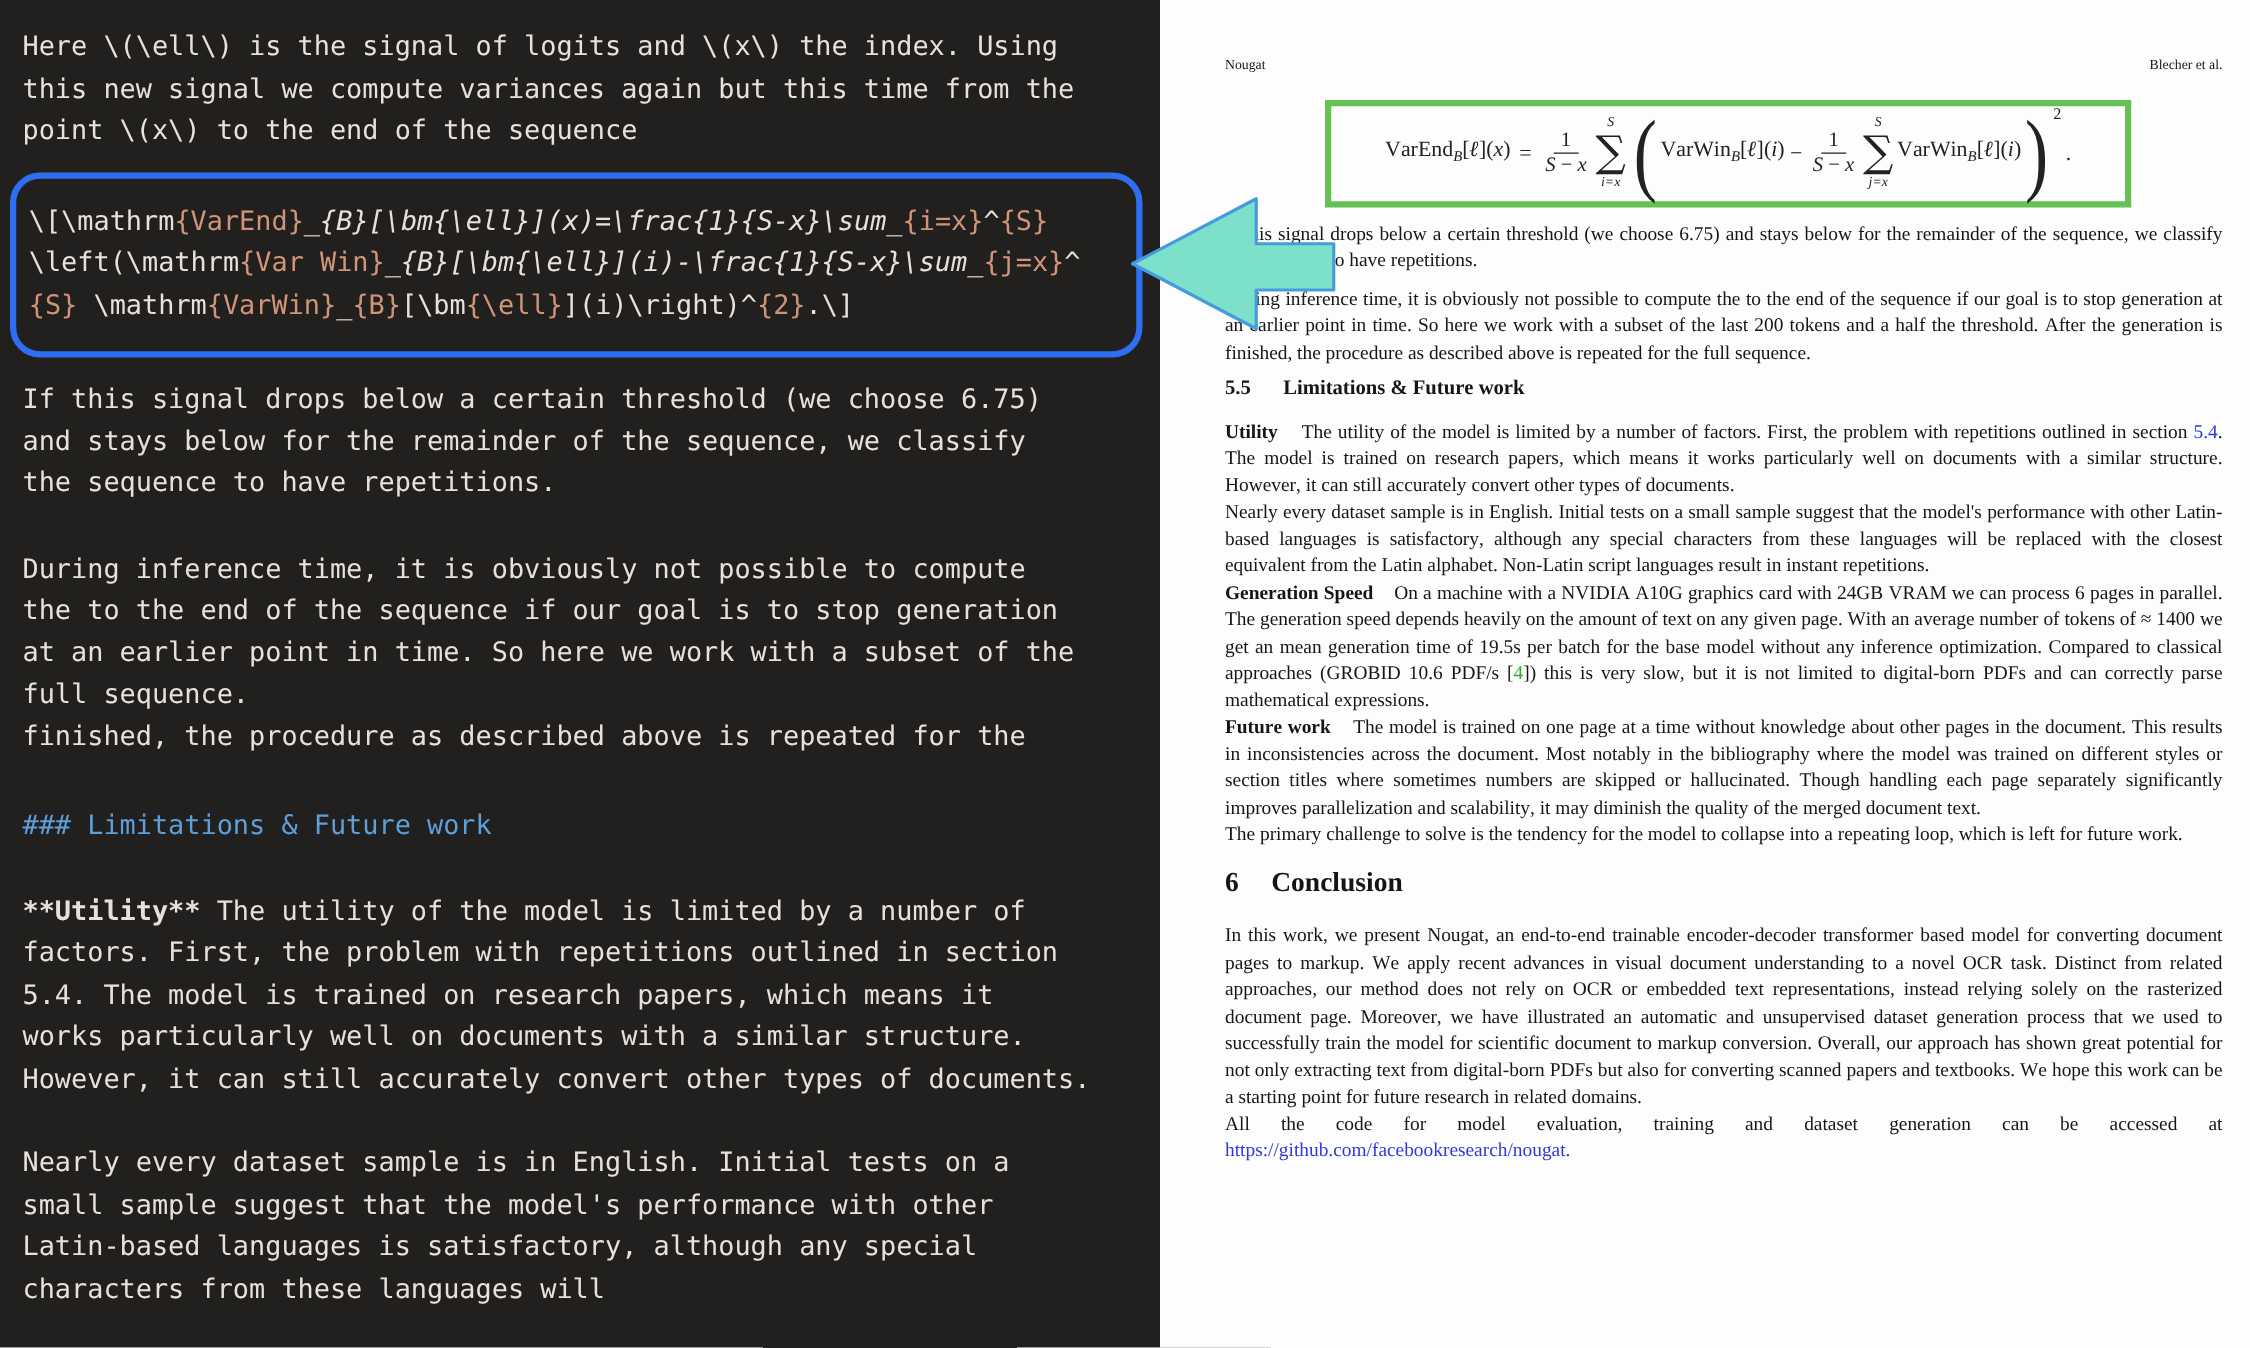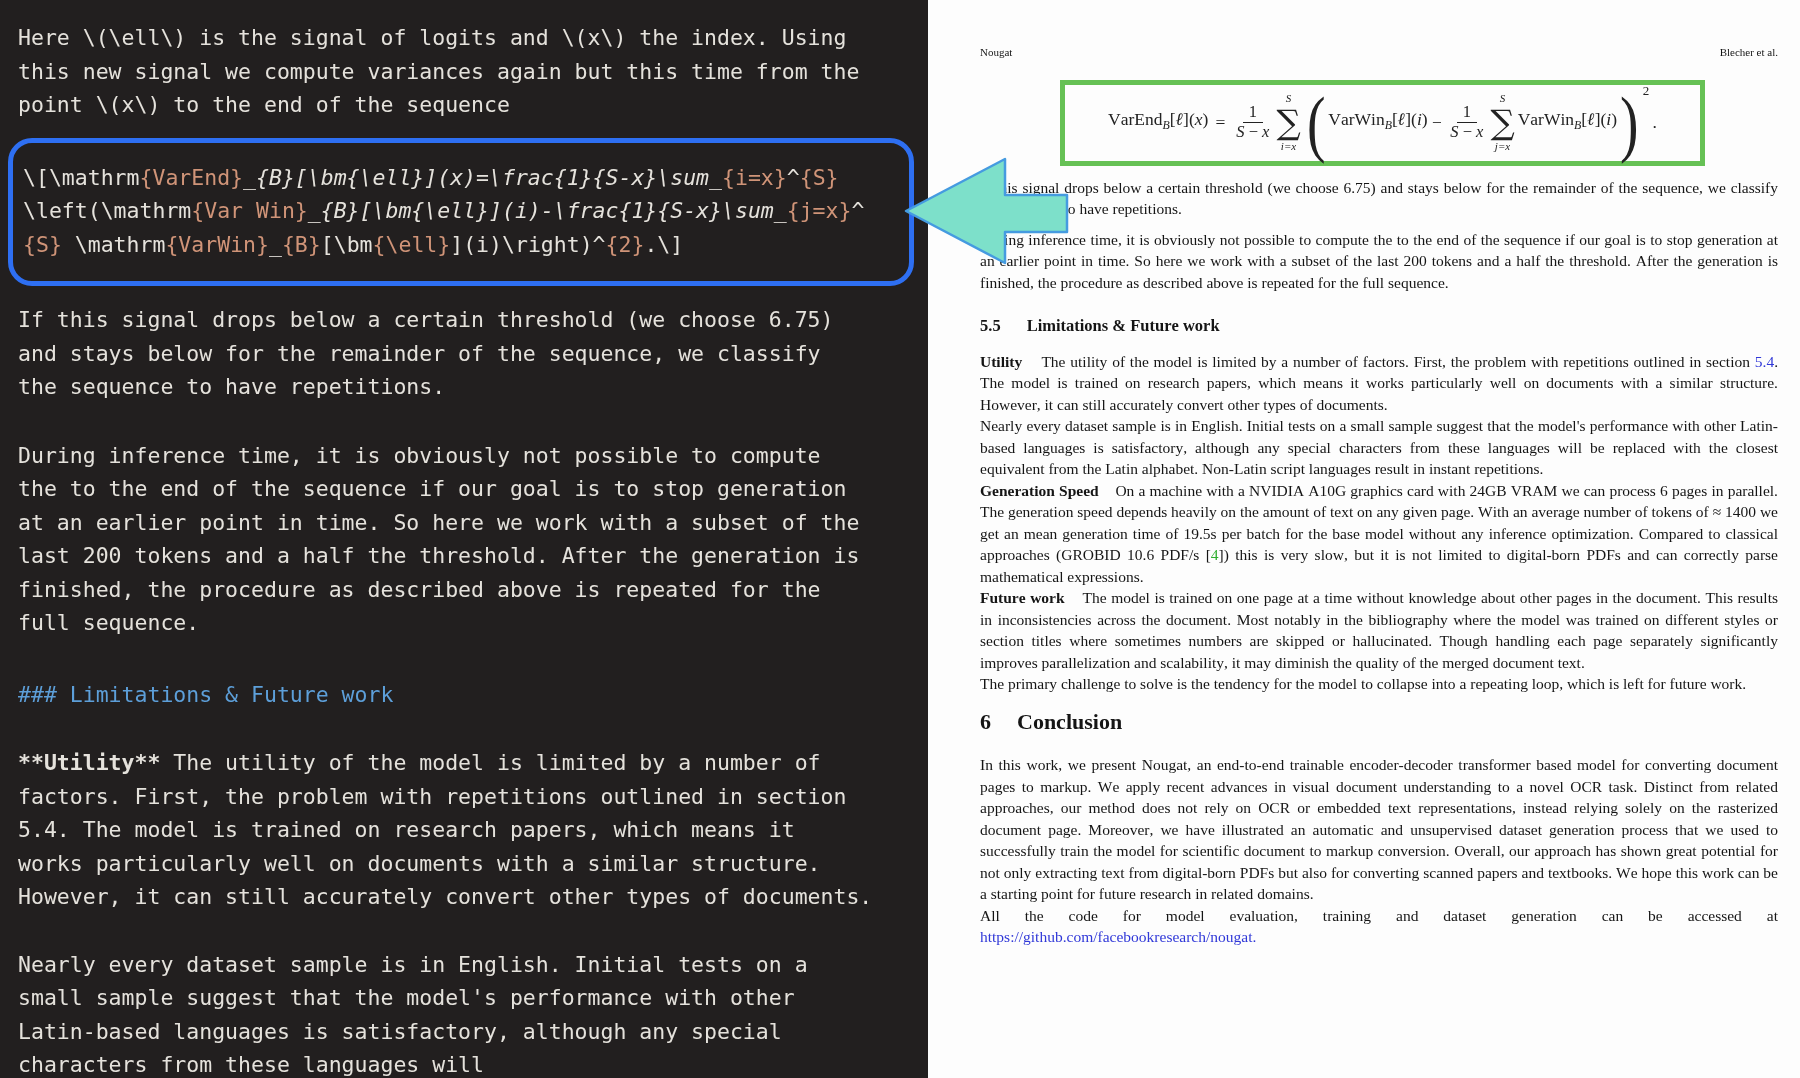--- a/index.html
+++ b/index.html
@@ -38,21 +38,21 @@
     box-sizing:border-box;padding:42px 22px 0 52px;overflow:hidden;
   }
   .paper-header{display:flex;justify-content:space-between;font-size:11px;}
   .p-just{text-align:justify;margin:0;}
   .c-m{font-style:italic;}
   .c-link{color:var(--link-blue);}
   .c-glink{color:var(--link-green);}
   .intro-para{margin-top:50px;}
   .after-box{margin-top:11px;}
   .para-gap{margin-top:9px;}
-  .sec-heading{margin-top:22px;font-weight:bold;font-size:16.5px;}
+  .sec-heading{margin-top:6px;font-weight:bold;font-size:16.5px;}
   .sec-heading .sec-num{margin-right:26px;}
   .lead-para{margin-top:14px;}
   .big-heading{margin-top:16px;font-weight:bold;font-size:22px;}
   .big-heading .sec-num{margin-right:26px;}
   .concl-para{margin-top:22px;}
 
   
   .green-box{
     margin:16px 0 0 80px;width:645px;height:86px;box-sizing:border-box;
     border:5px solid var(--green-border);
@@ -97,23 +97,22 @@
     <div class="md-para mt-para2">
         <div class="line"><span>If this signal drops below a certain threshold (we choose 6.75)</span></div>
         <div class="line"><span>and stays below for the remainder of the sequence, we classify</span></div>
         <div class="line"><span>the sequence to have repetitions.</span></div>
       </div>
 
     <div class="md-para mt-para3">
         <div class="line"><span>During inference time, it is obviously not possible to compute</span></div>
         <div class="line"><span>the to the end of the sequence if our goal is to stop generation</span></div>
         <div class="line"><span>at an earlier point in time. So here we work with a subset of the</span></div>
-        <div class="line"><span>last 200 tokens and a half the threshold. After the generation is</span></div>
+        <div class="line"><span>full sequence.</span></div>
         <div class="line"><span>finished, the procedure as described above is repeated for the</span></div>
-        <div class="line"><span>full sequence.</span></div>
       </div>
 
     <div class="md-para md-heading mt-heading">
         <div class="line"><span>### Limitations &amp; Future work</span></div>
       </div>
 
     <div class="md-para mt-para4">
         <div class="line"><span class="c-b">**Utility**</span><span> The utility of the model is limited by a number of</span></div>
         <div class="line"><span>factors. First, the problem with repetitions outlined in section</span></div>
         <div class="line"><span>5.4. The model is trained on research papers, which means it</span></div>

